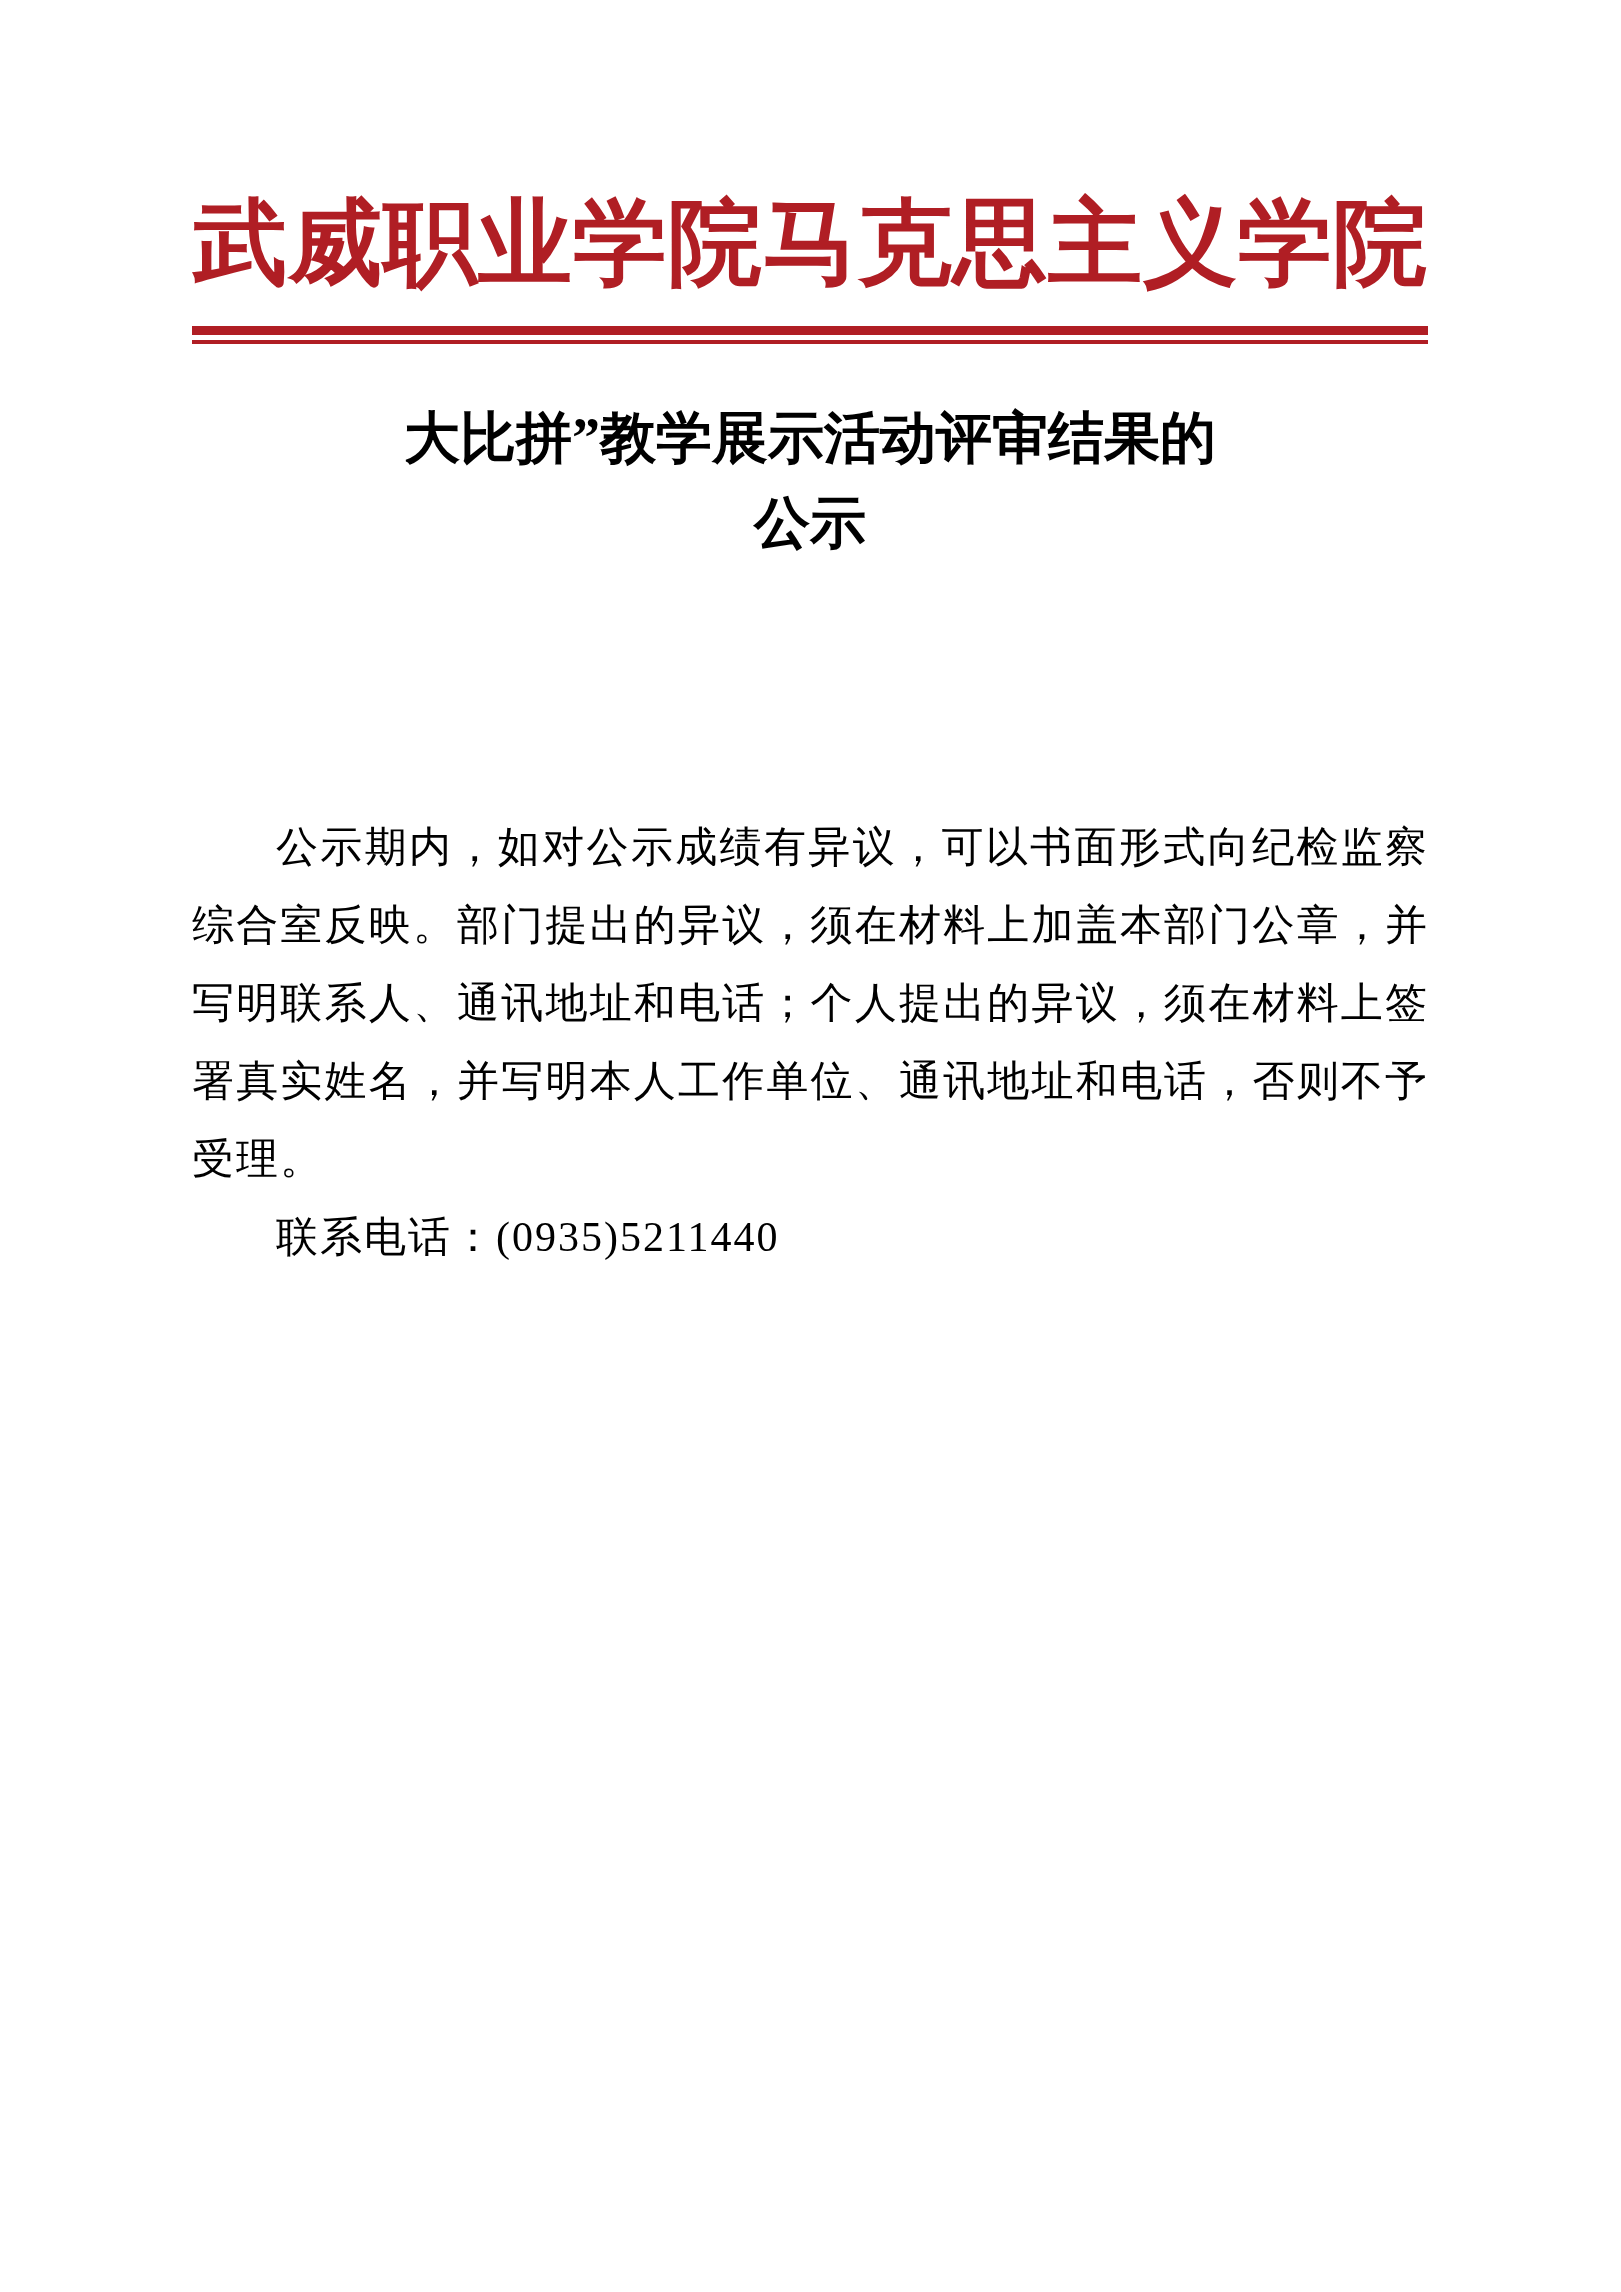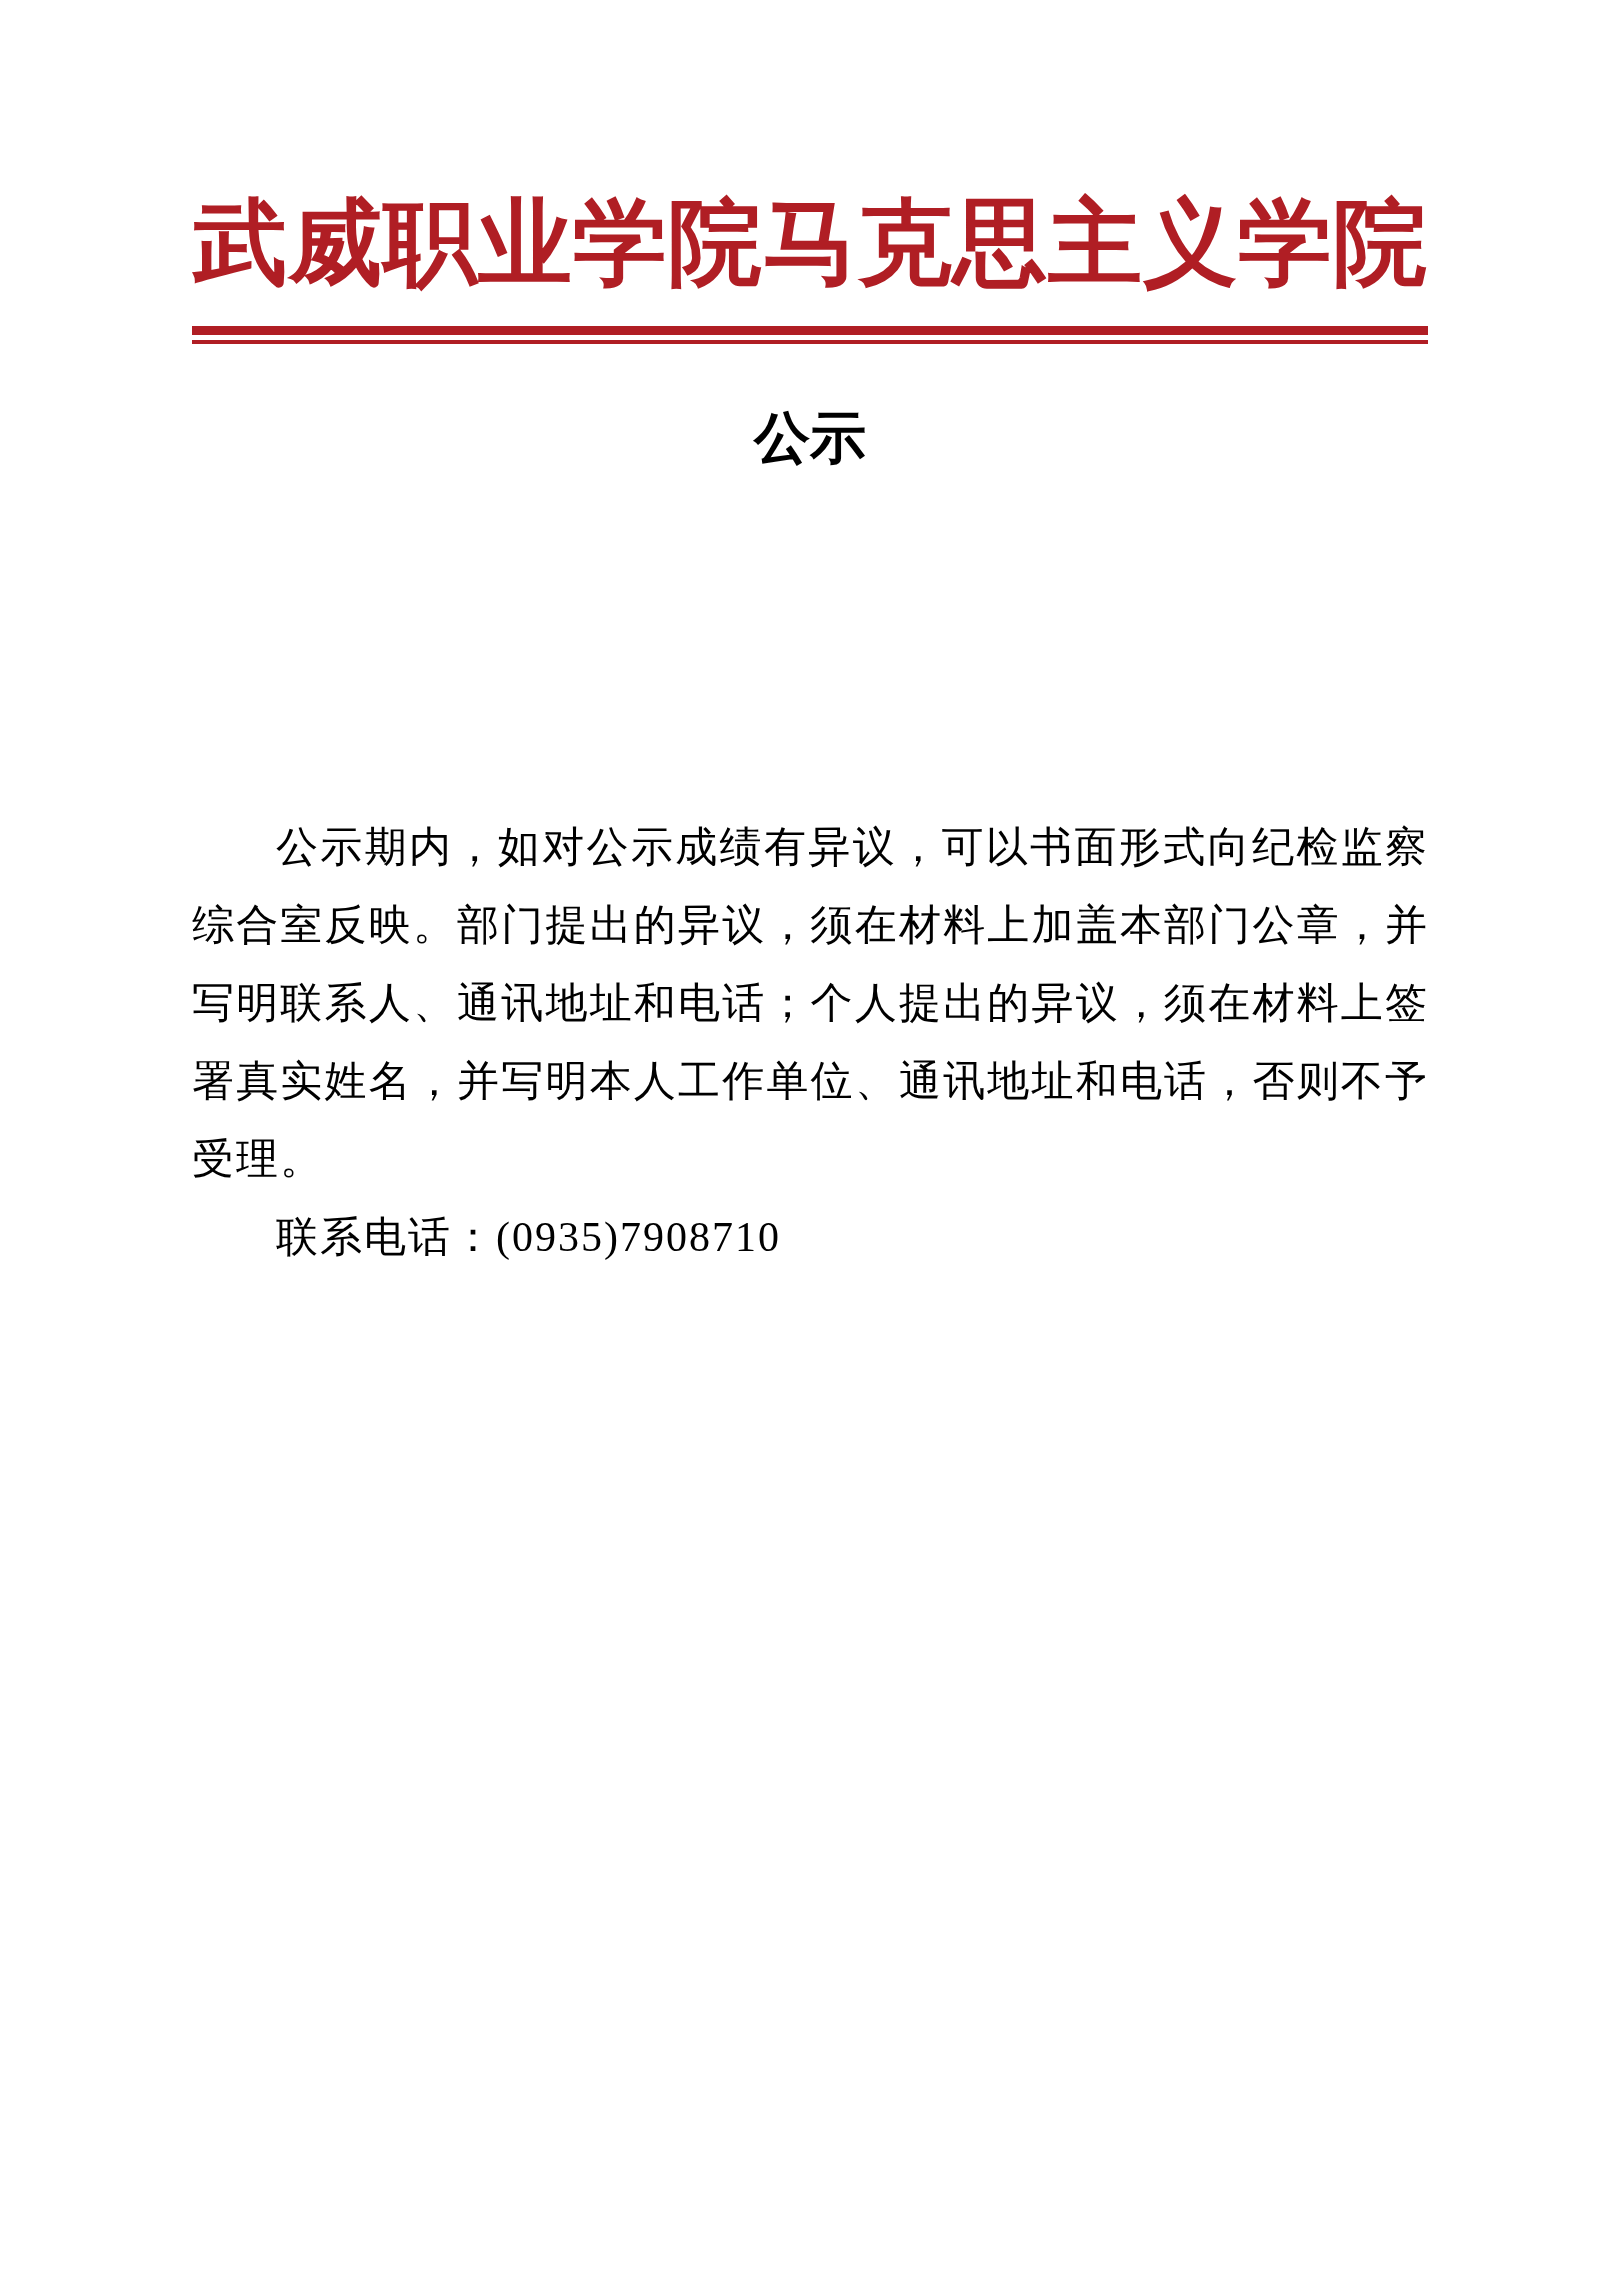--- a/index.html
+++ b/index.html
@@ -75,26 +75,27 @@
 
   <div class="institution-title">武威职业学院马克思主义学院</div>
 
   <div class="double-rule header-rule">
     <div class="rule-thick"></div>
     <div class="rule-gap"></div>
     <div class="rule-thin"></div>
   </div>
 
   <div class="doc-title">
+    <div>大比拼”教学展示活动评审结果的</div>
     <div>公示</div>
   </div>
 
   <div class="body-text">
     <p class="gap-before">公示期内，如对公示成绩有异议，可以书面形式向纪检监察综合室反映。部门提出的异议，须在材料上加盖本部门公章，并写明联系人、通讯地址和电话；个人提出的异议，须在材料上签署真实姓名，并写明本人工作单位、通讯地址和电话，否则不予受理。</p>
-    <p>联系电话：(0935)7908710</p>
+    <p>联系电话：(0935)5211440</p>
   </div>
 
   <div class="double-rule footer-rule">
     <div class="rule-thin"></div>
     <div class="rule-gap"></div>
     <div class="rule-thick"></div>
   </div>
 
 </div>
 

